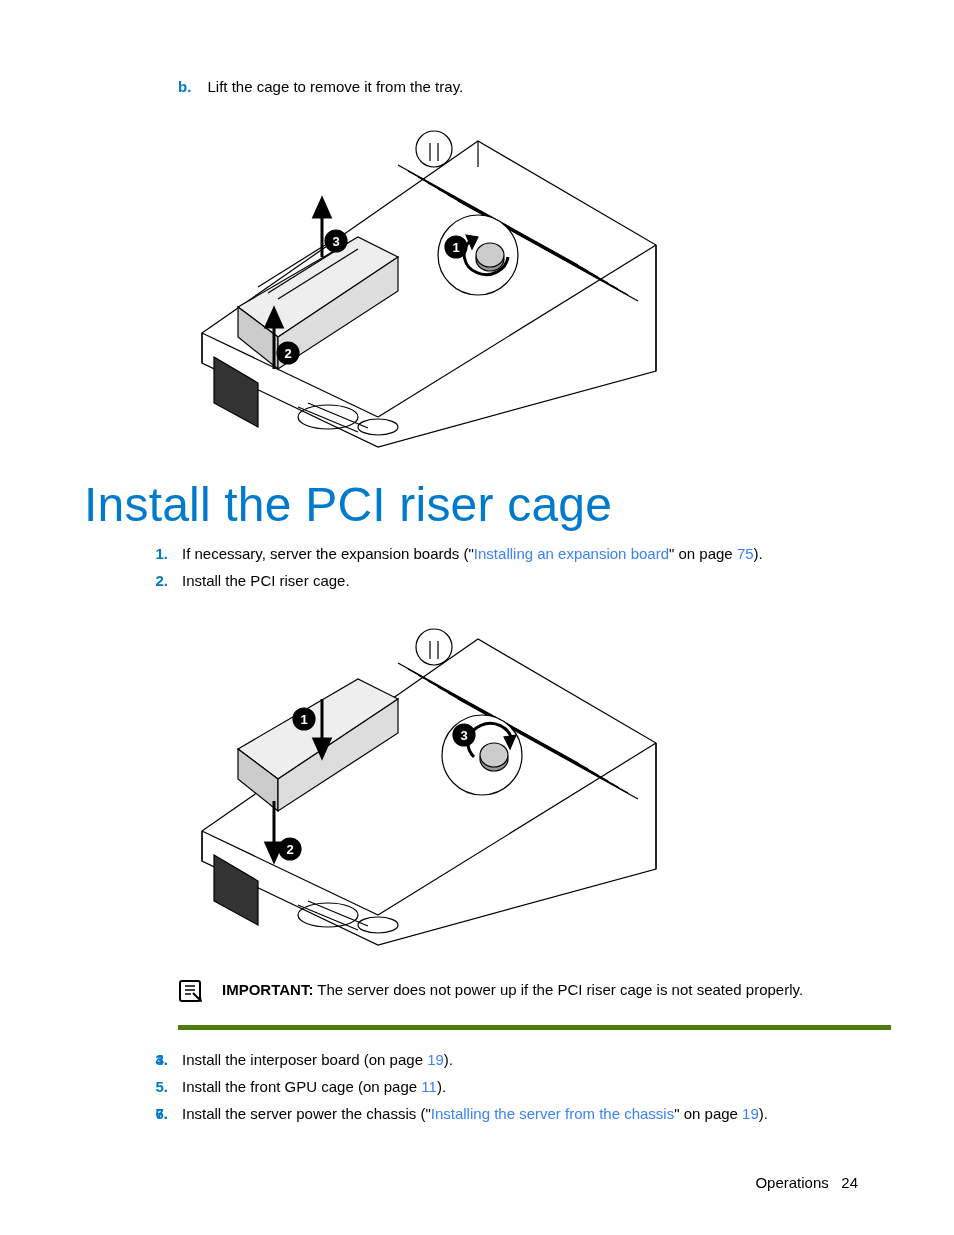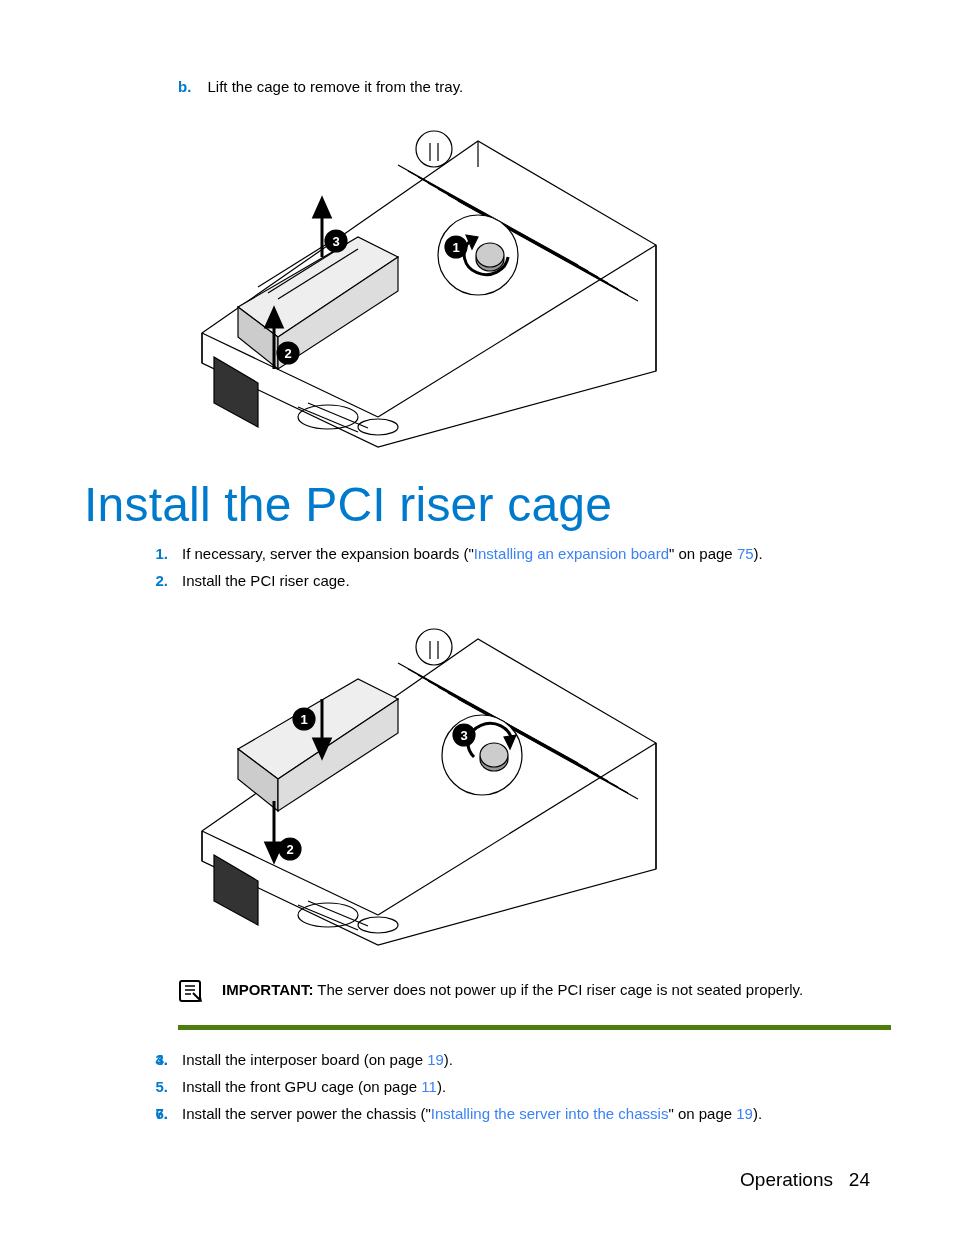--- a/index.html
+++ b/index.html
@@ -11,21 +11,21 @@
   .figure svg { display: block; }
   h1.section-title { font-size: 48px; font-weight: normal; color: #007acc; margin-top: 8px; margin-bottom: 10px; letter-spacing: 0.2px; }
   ol.steps { list-style: none; margin-left: 54px; }
   ol.steps li { font-size: 15px; line-height: 1.55; padding-left: 44px; position: relative; margin-bottom: 4px; }
   ol.steps li .num { position: absolute; left: 0; top: 0; color: #007acc; font-weight: bold; width: 30px; text-align: right; }
   .link { color: #3b82f6; }
   .important-box { margin-left: 94px; margin-right: 10px; border-bottom: 5px solid #4d7c0f; padding: 10px 0 16px 0; margin-top: 6px; margin-bottom: 18px; display: flex; align-items: flex-start; gap: 18px; }
   .important-box .icon { flex: 0 0 auto; }
   .important-box .text { font-size: 15px; line-height: 1.4; }
   .important-box .label { font-weight: bold; }
-  .footer { position: absolute; bottom: 44px; right: 84px; font-size: 19px; }
+  .footer { position: absolute; bottom: 44px; right: 96px; font-size: 15px; }
 </style>
 </head>
 <body>
 
 <div class="page">
 
   <div class="sub-step">
     <span class="letter">b.</span>
     <span>Lift the cage to remove it from the tray.</span>
   </div>
@@ -184,21 +184,21 @@
       <span>
         <span>Install the front GPU cage (on page </span><span class="link">11</span><span>).</span>
       </span>
     </li>
     <li>
       <span class="num">6.</span>
     </li>
     <li>
       <span class="num">7.</span>
       <span>
-        <span>Install the server power the chassis ("</span><span class="link">Installing the server into the chassis</span><span>" on page </span><span class="link">19</span><span>).</span>
+        <span>Install the server power the chassis ("</span><span class="link">Installing the server from the chassis</span><span>" on page </span><span class="link">19</span><span>).</span>
       </span>
     </li>
   </ol>
 
   <div class="footer">
     <span>Operations</span>&nbsp;&nbsp;&nbsp;<span>24</span>
   </div>
 
 </div>
 

